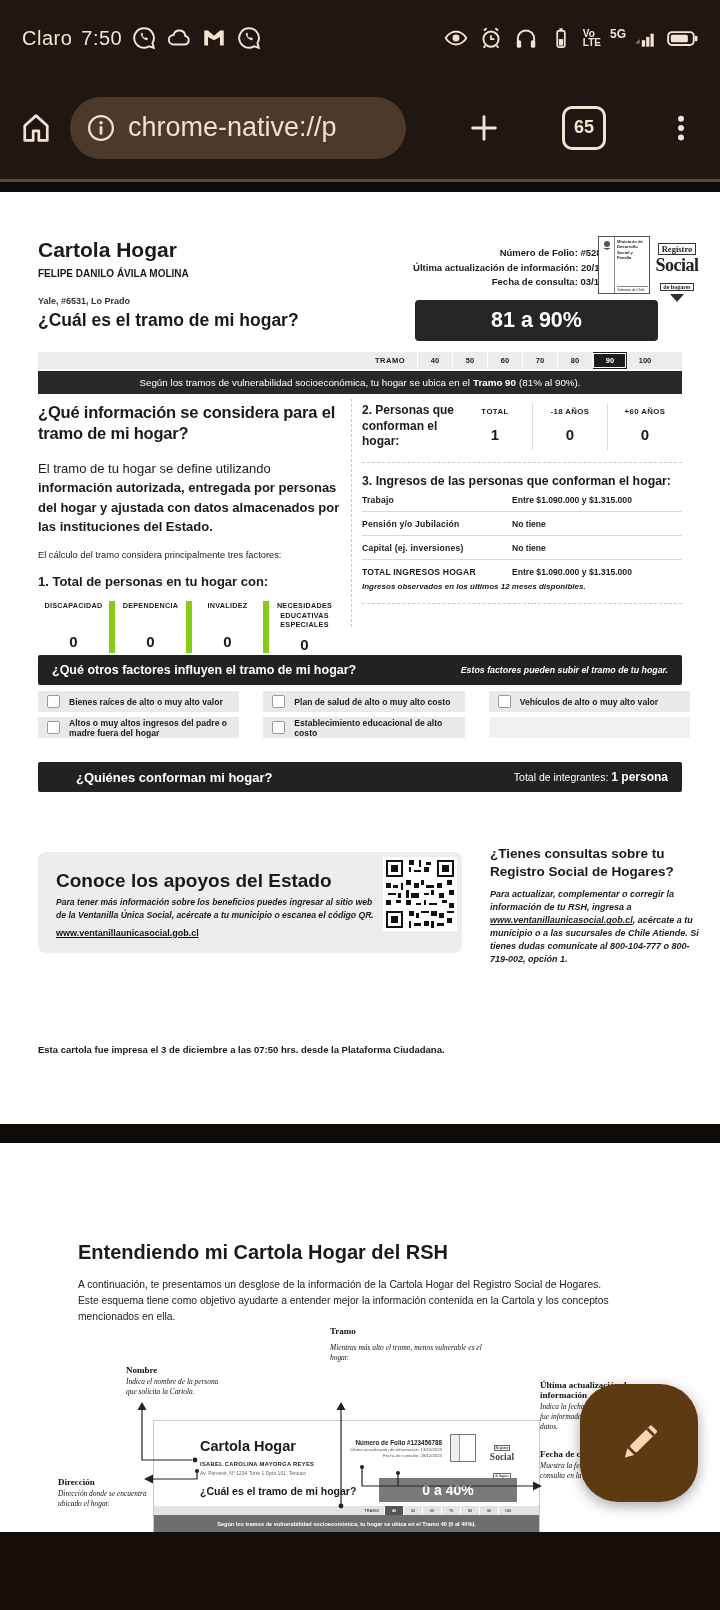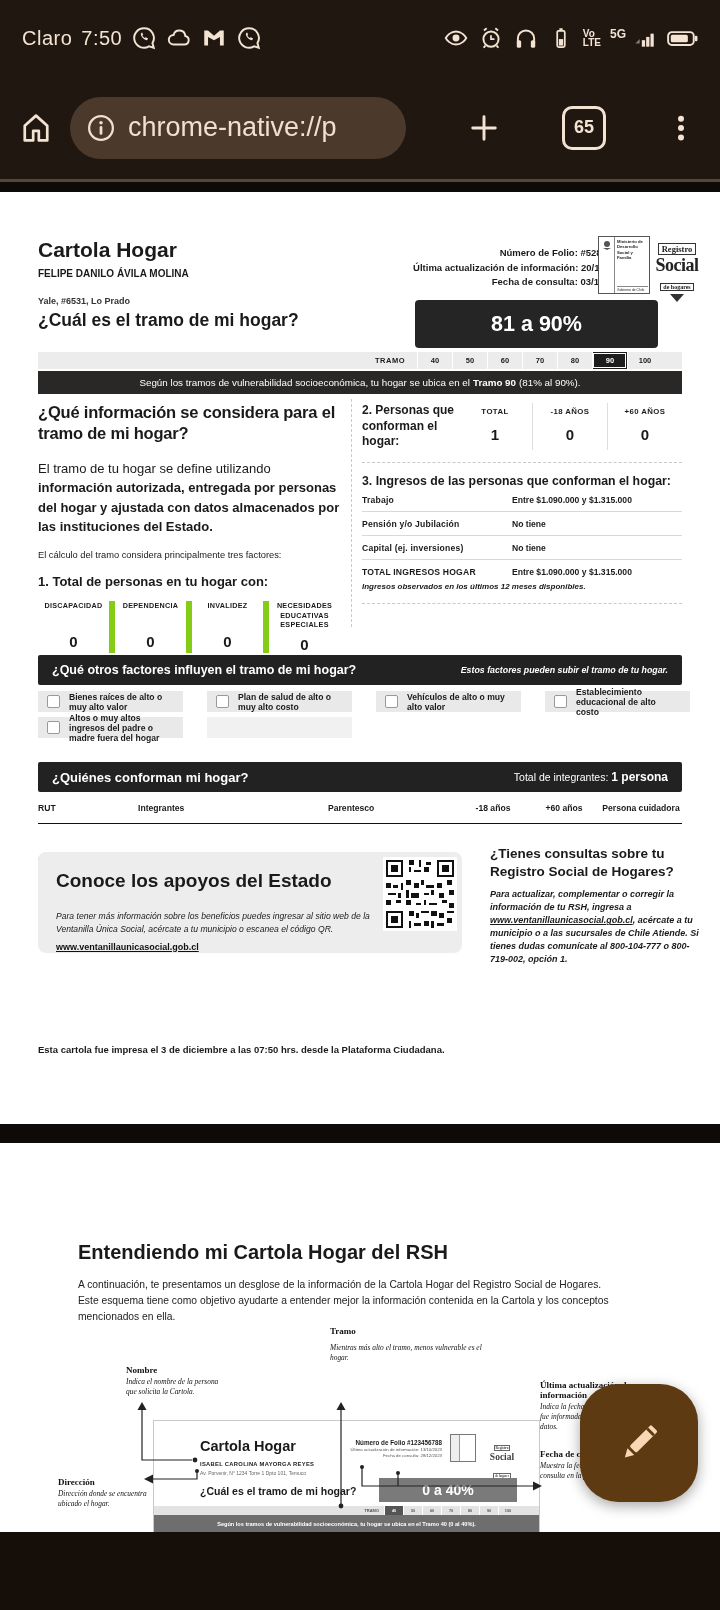--- a/index.html
+++ b/index.html
@@ -37,21 +37,21 @@
   .minibox .emb{width:15px;display:flex;align-items:flex-start;justify-content:center;padding-top:3px;}
   .minibox .txt{border-left:1px solid #888;flex:1;padding:2px 1px 1px 2px;font-size:4.2px;font-weight:700;line-height:1.25;color:#222;display:flex;flex-direction:column;}
   .minibox .gov{margin-top:auto;border-top:1px solid #888;font-size:3.4px;font-weight:400;padding-top:1px;}
   .badge{position:absolute;top:46px;right:18px;width:50px;text-align:center;font-family:"Liberation Serif",serif;color:#222;}
   .badge .b-top{display:inline-block;border:1.5px solid #333;padding:0 3px;font-size:8.5px;font-weight:700;}
   .badge .b-mid{font-size:18px;font-weight:700;letter-spacing:-.5px;line-height:1.05;}
   .badge .b-bot{display:inline-block;border:1.5px solid #333;padding:0 2px;font-size:6px;font-weight:700;}
   .badge .tail{width:0;height:0;margin:1px auto 0;border-left:7px solid transparent;border-right:7px solid transparent;border-top:8px solid #333;}
   
   .tramo-q{position:absolute;top:118px;left:38px;font-size:17.5px;font-weight:700;}
-  .tramo-box{position:absolute;top:108px;left:415px;width:243px;height:48px;background:#252525;border-radius:4px;
+  .tramo-box{position:absolute;top:108px;left:415px;width:243px;height:41px;background:#252525;border-radius:4px;
              color:#fff;font-size:21.5px;font-weight:700;display:flex;align-items:center;justify-content:center;}
   .scale{position:absolute;top:160px;left:38px;right:38px;height:17px;background:#ececec;
          display:flex;align-items:center;justify-content:flex-end;padding-right:20px;box-sizing:border-box;}
   .scale .lbl{font-size:7.5px;font-weight:700;letter-spacing:.5px;margin-right:12px;}
   .cell{width:35px;height:17px;display:flex;align-items:center;justify-content:center;font-size:7.5px;font-weight:700;border-left:1px solid #fff;box-sizing:border-box;}
   .cell.active{background:#1d1d1d;color:#fff;outline:1px solid #fff;outline-offset:-2px;}
   .caption{position:absolute;top:179px;left:38px;right:38px;height:23px;background:#292826;color:#fff;
            display:flex;align-items:center;justify-content:center;font-size:9.8px;gap:0;}
   .caption b{margin:0 3px 0 3px;}
   
@@ -78,41 +78,41 @@
   .irow{display:flex;padding:7px 0 6px;border-bottom:1px solid #d8d8d8;font-size:8.6px;font-weight:700;}
   .irow .il{width:150px;letter-spacing:.2px;}
   .irow.total{border-bottom:none;padding-bottom:3px;}
   .inote{font-style:italic;font-size:8px;font-weight:700;margin-top:2px;}
   
   .secbar{position:absolute;left:38px;right:38px;height:30px;background:#222;color:#fff;border-radius:2px;
           display:flex;align-items:center;justify-content:space-between;padding:0 14px;box-sizing:border-box;}
   #factorsbar{top:463px;}
   #factorsbar .sb-l{font-size:12.5px;font-weight:700;}
   #factorsbar .sb-r{font-size:8.8px;font-style:italic;font-weight:700;}
-  .fgrid{position:absolute;top:499px;left:38px;right:30px;display:grid;grid-template-columns:1fr 1fr 1fr 1fr;gap:5px 24px;}
+  .fgrid{position:absolute;top:499px;left:38px;right:30px;display:grid;grid-template-columns:1fr 1fr 1fr;gap:5px 24px;}
   .fitem{height:21px;background:#e9e9e9;display:flex;align-items:center;gap:9px;padding:0 9px;font-size:8.6px;font-weight:700;}
   .fitem.empty{background:#f1f1f1;}
   .chk{width:11px;height:11px;background:#fff;border:1px solid #999;border-radius:2px;flex:none;}
   
   #hhbar{top:570px;}
-  #hhbar .sb-l{font-size:13px;font-weight:700;}
+  #hhbar .sb-l{font-size:13px;font-weight:700;margin-left:24px;}
   #hhbar .sb-r{font-size:10.5px;}
   #hhbar .sb-r b{font-size:12px;}
   .htable{position:absolute;top:606px;left:38px;right:38px;font-size:8.6px;font-weight:700;}
   .hrow{display:flex;align-items:center;}
   .hrow.head{border-bottom:1.5px solid #111;padding-bottom:5px;min-height:20px;}
   .hrow.data{padding:6px 0;border-bottom:1.5px dashed #bbb;}
   .c-rut{width:100px;}.c-int{width:190px;}.c-par{width:130px;}
   .c-m18{width:70px;text-align:center;}.c-p60{width:72px;text-align:center;}.c-cui{width:82px;text-align:center;line-height:1.2;}
   .hchk{width:12px;height:12px;border:1px solid #aaa;border-radius:2px;background:#fff;display:inline-block;}
   .hnote{position:absolute;top:662px;left:38px;font-size:8px;font-style:italic;font-weight:700;}
   
   .supports{position:absolute;top:660px;left:38px;width:424px;height:101px;background:#ededed;border-radius:8px;box-sizing:border-box;padding:14px 88px 0 18px;}
   .supports h2{margin:4px 0 0;font-size:19px;font-weight:700;}
-  .supports .stext{margin-top:18px;font-size:8.6px;font-weight:400;font-style:italic;line-height:1.5;}
+  .supports .stext{margin-top:4px;font-size:8.6px;font-weight:700;font-style:italic;line-height:1.5;}
   .supports .slink{font-size:9px;font-weight:700;text-decoration:underline;color:#111;}
   .qr{position:absolute;top:5px;right:5px;width:74px;height:74px;background:#fff;}
   .consultas{position:absolute;top:653px;left:490px;width:214px;}
   .consultas h3{margin:0;font-size:13.5px;font-weight:700;line-height:1.3;}
   .consultas p{margin:8px 0 0;font-size:9px;font-weight:700;font-style:italic;line-height:1.45;}
   .consultas .clink{text-decoration:underline;}
   .p1-footer{position:absolute;top:852px;left:38px;font-size:9.5px;font-weight:700;}
   
   .p2-title{position:absolute;top:98px;left:78px;font-size:20px;font-weight:700;}
   .p2-intro{position:absolute;top:134px;left:78px;width:540px;font-size:10.3px;line-height:1.55;color:#222;}
@@ -366,42 +366,34 @@
       <div class="fitem">
           <span class="chk"></span>
           <span>Plan de salud de alto o muy alto costo</span>
         </div>
       <div class="fitem">
           <span class="chk"></span>
           <span>Vehículos de alto o muy alto valor</span>
         </div>
       <div class="fitem">
           <span class="chk"></span>
-          <span>Establecimiento educacional de alto costo</span>
+          <span>Altos o muy altos ingresos del padre o madre fuera del hogar</span>
         </div>
       <div class="fitem">
           <span class="chk"></span>
-          <span>Altos o muy altos ingresos del padre o madre fuera del hogar</span>
+          <span>Establecimiento educacional de alto costo</span>
         </div>
       <div class="fitem empty"></div>
     </div>
 
     <div class="secbar" id="hhbar">
       <span class="sb-l">¿Quiénes conforman mi hogar?</span>
       <span class="sb-r"><span>Total de integrantes:</span> <b>1 persona</b></span>
     </div>
     <div class="htable">
-      <div class="hrow head">
-        <span class="c-rut">RUT</span>
-        <span class="c-int">Integrantes</span>
-        <span class="c-par">Parentesco</span>
-        <span class="c-m18">-18 años</span>
-        <span class="c-p60">+60 años</span>
-        <span class="c-cui">Persona cuidadora</span>
-      </div>
     </div>
     <div class="hnote">Información reportada por los integrantes del hogar.</div>
 
     <div class="supports">
       <h2>Conoce los apoyos del Estado</h2>
       <div class="stext">Para tener más información sobre los beneficios puedes ingresar al sitio web de la Ventanilla Única Social, acércate a tu municipio o escanea el código QR.</div>
       <span class="slink">www.ventanillaunicasocial.gob.cl</span>
       <svg class="qr" viewBox="0 0 29 29" shape-rendering="crispEdges">
         <rect width="29" height="29" fill="#fff"></rect>
         <g fill="#111">

